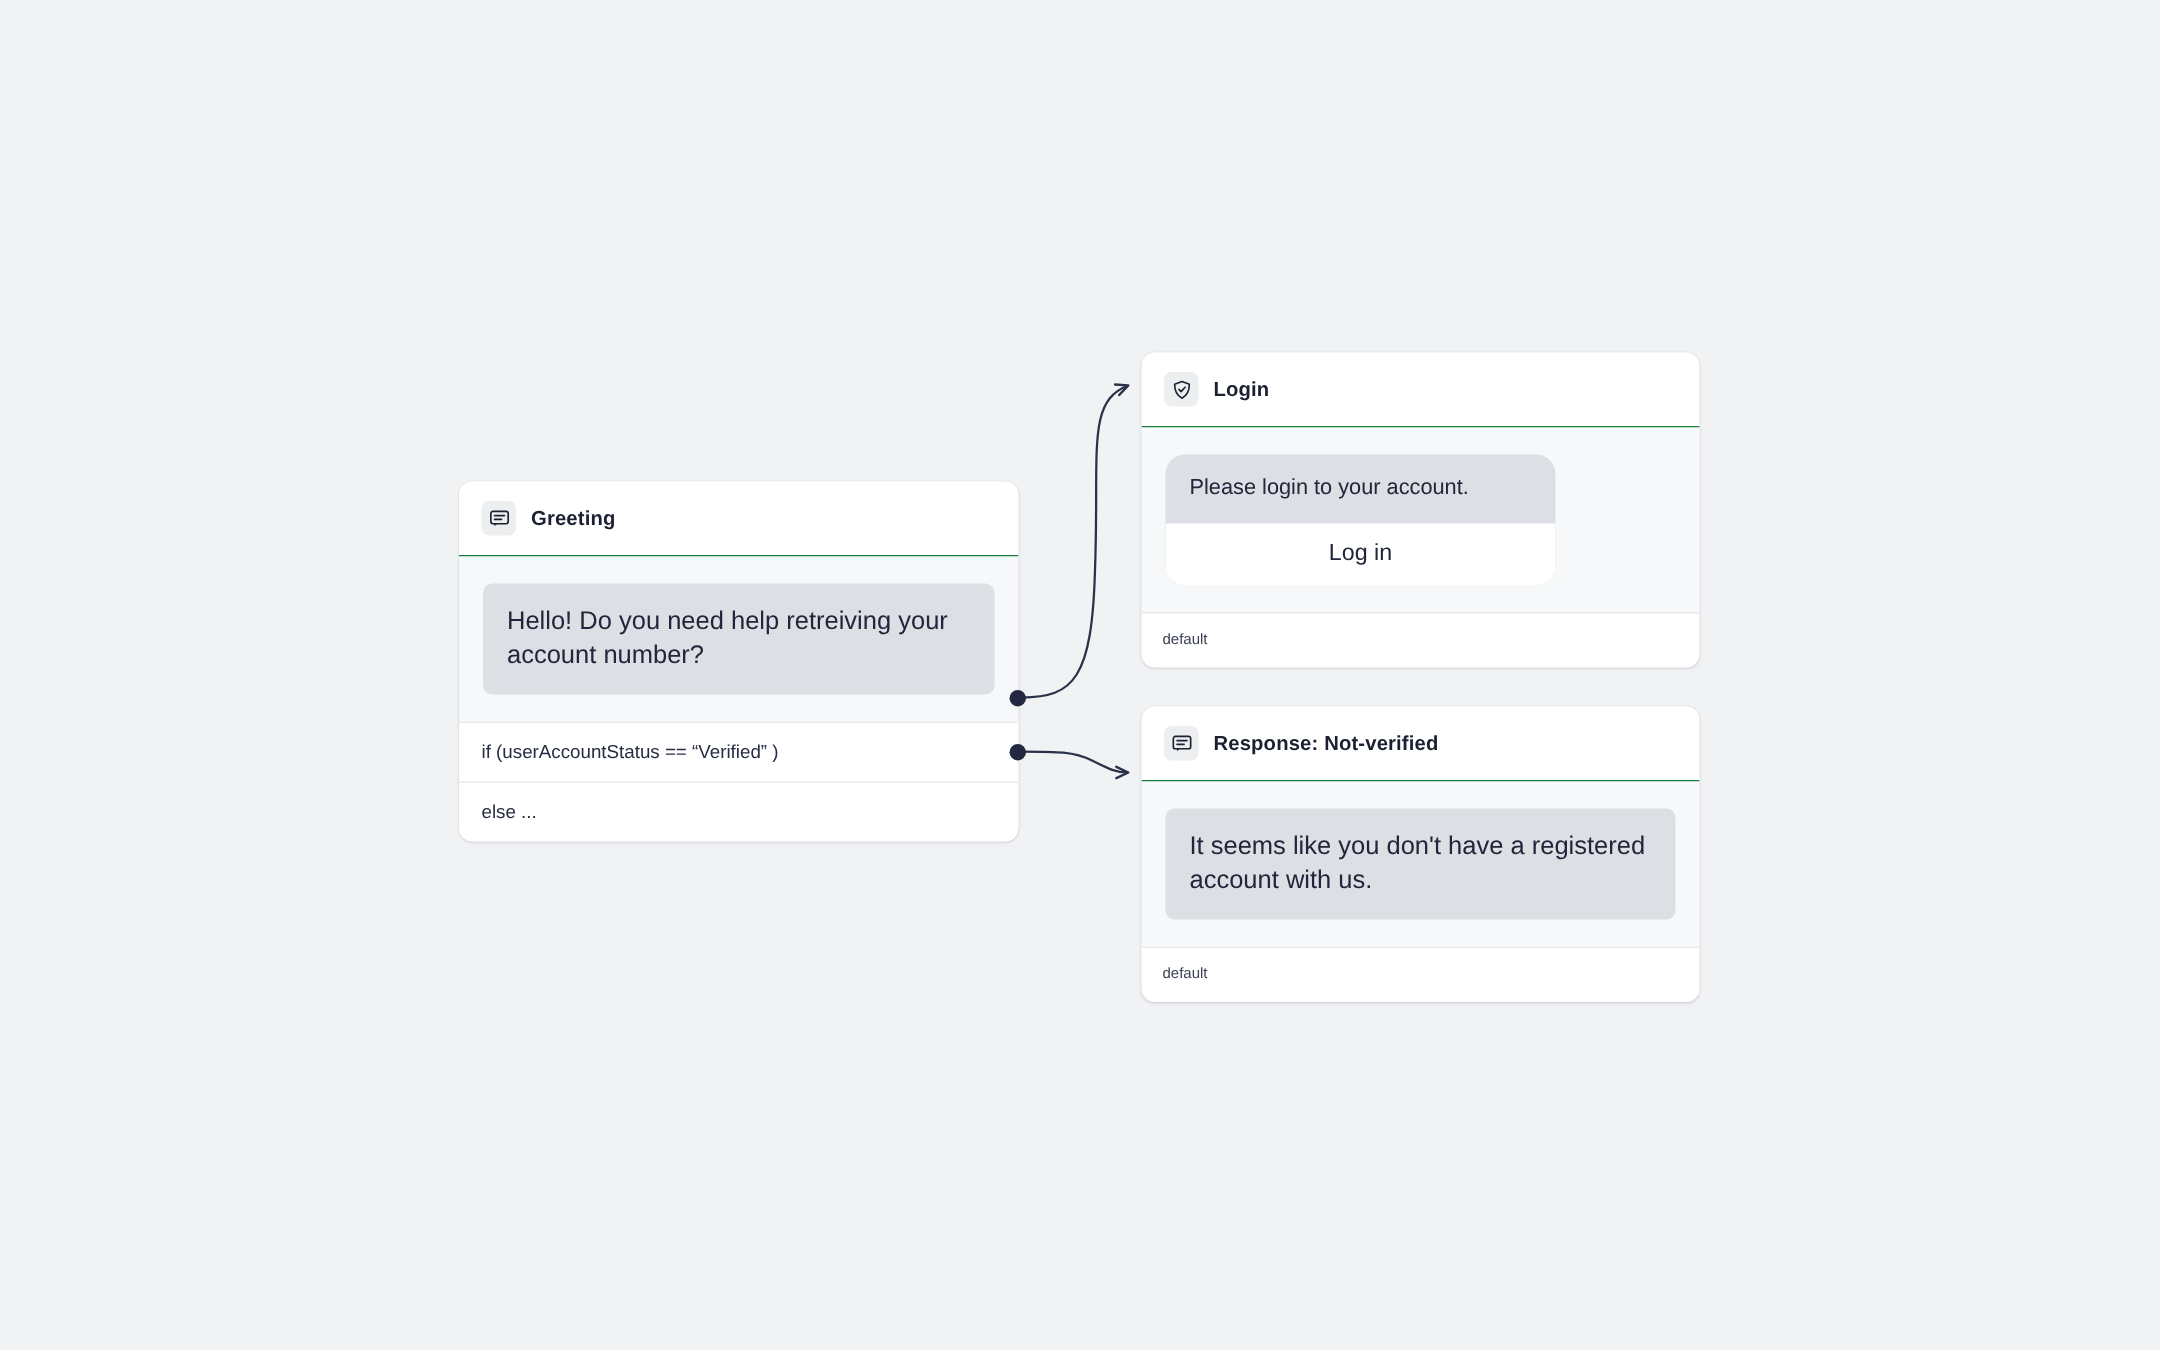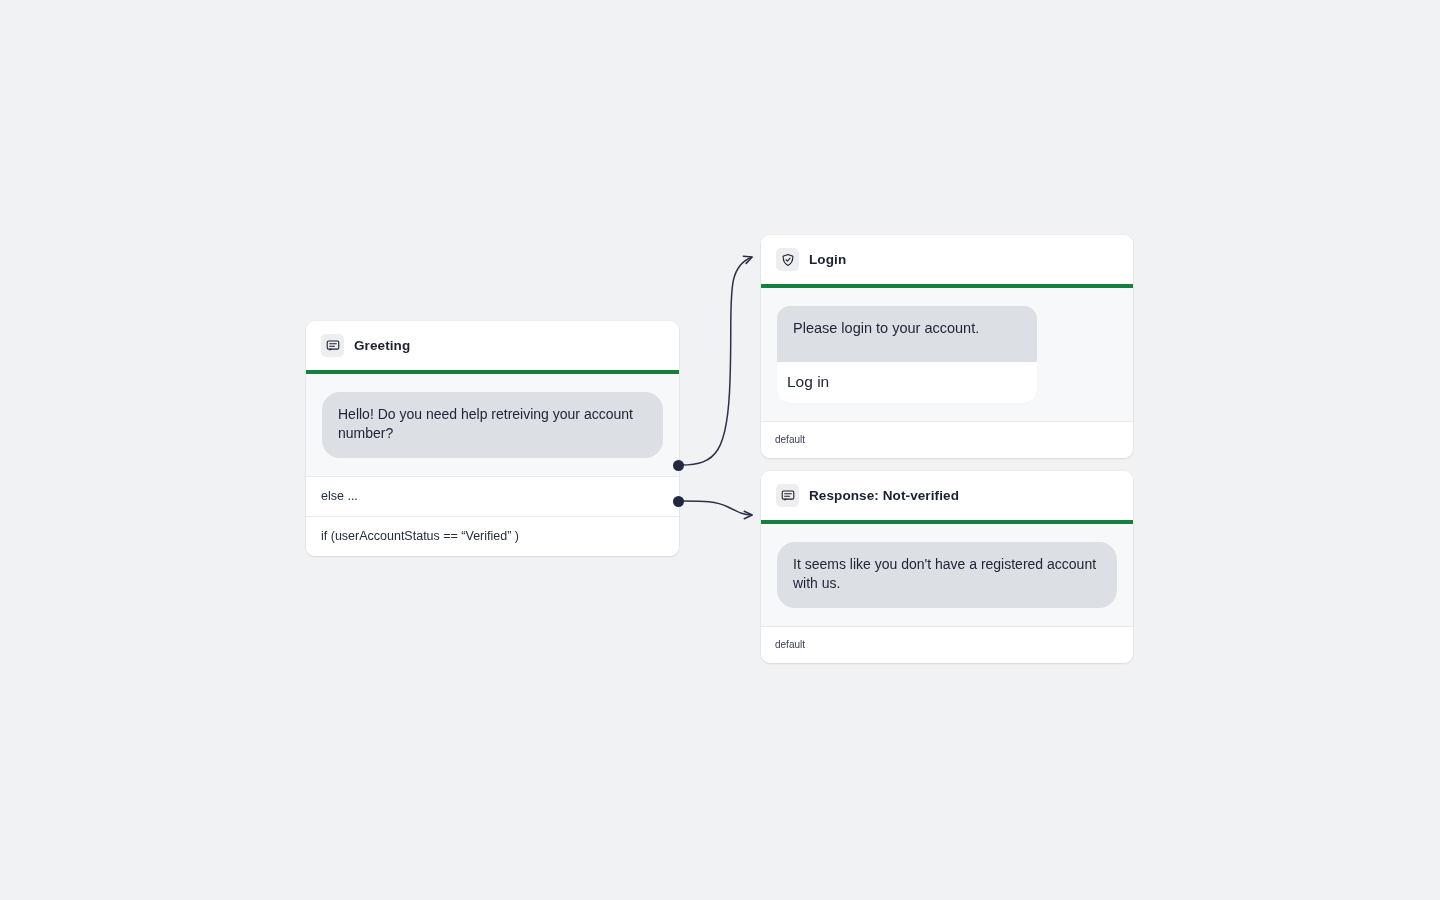--- a/index.html
+++ b/index.html
@@ -40,21 +40,21 @@
     box-shadow: 0 1px 2px rgba(26, 32, 51, .10), 0 0 0 .6px rgba(26,32,51,.045);
     overflow: hidden;
   }
 
   .node-header {
     display: flex;
     align-items: center;
     gap: 10px;
     padding: 13px 16px 13px 15px;
     background: #ffffff;
-    border-bottom: 4px solid #15803d;
+    border-bottom: 1px solid #15803d;
   }
 
   .node-icon {
     width: 23px;
     height: 23px;
     border-radius: 5px;
     background: #eceef0;
     display: flex;
     align-items: center;
     justify-content: center;
@@ -71,48 +71,48 @@
   }
 
   .node-body {
     background: #f7f8f9;
     padding: 18px 16px 18px 16px;
   }
 
   
   .bubble {
     background: #dcdfe4;
-    border-radius: 18px;
+    border-radius: 6px;
     color: #21263a;
-    font-size: 14px;
+    font-size: 17px;
     line-height: 1.38;
     padding: 13px 16px 14px 16px;
     max-width: 312px;
   }
 
   .bubble-compound {
     background: #dcdfe4;
     border-radius: 13px;
     overflow: hidden;
     width: 260px;
   }
   .bubble-compound .bubble-text {
     padding: 13px 16px 14px 16px;
     font-size: 14.5px;
     color: #21263a;
     line-height: 1.3;
   }
   .bubble-action {
     background: #ffffff;
+    text-align: center;
     font-size: 15.5px;
     color: #21263a;
     padding: 11px 10px 12px 10px;
     border-radius: 0 0 12px 12px;
     cursor: pointer;
-    margin-top: 10px;
   }
 
   
   .branch-row {
     background: #ffffff;
     border-top: 1px solid #e9eaed;
     padding: 12px 16px 12px 15px;
     font-size: 12.5px;
     color: #262c42;
     line-height: 1.2;
@@ -184,25 +184,25 @@
         </svg>
       </span>
       <span class="node-title">Greeting</span>
     </div>
 
     <div class="node-body">
       <div class="bubble">Hello!  Do you need help retreiving your account number?</div>
     </div>
 
     <div class="branch-row">
+      <span>if (userAccountStatus == “Verified” )</span>
+    </div>
+
+    <div class="branch-row">
       <span>else ...</span>
-    </div>
-
-    <div class="branch-row">
-      <span>if (userAccountStatus == “Verified” )</span>
     </div>
   </div>
 
   <span class="port-dot" id="port-if"></span>
   <span class="port-dot" id="port-else"></span>
 
   <div class="node" id="node-login">
     <div class="node-header">
       <span class="node-icon">
         <svg width="14" height="14" viewBox="0 0 16 16" aria-hidden="true">

